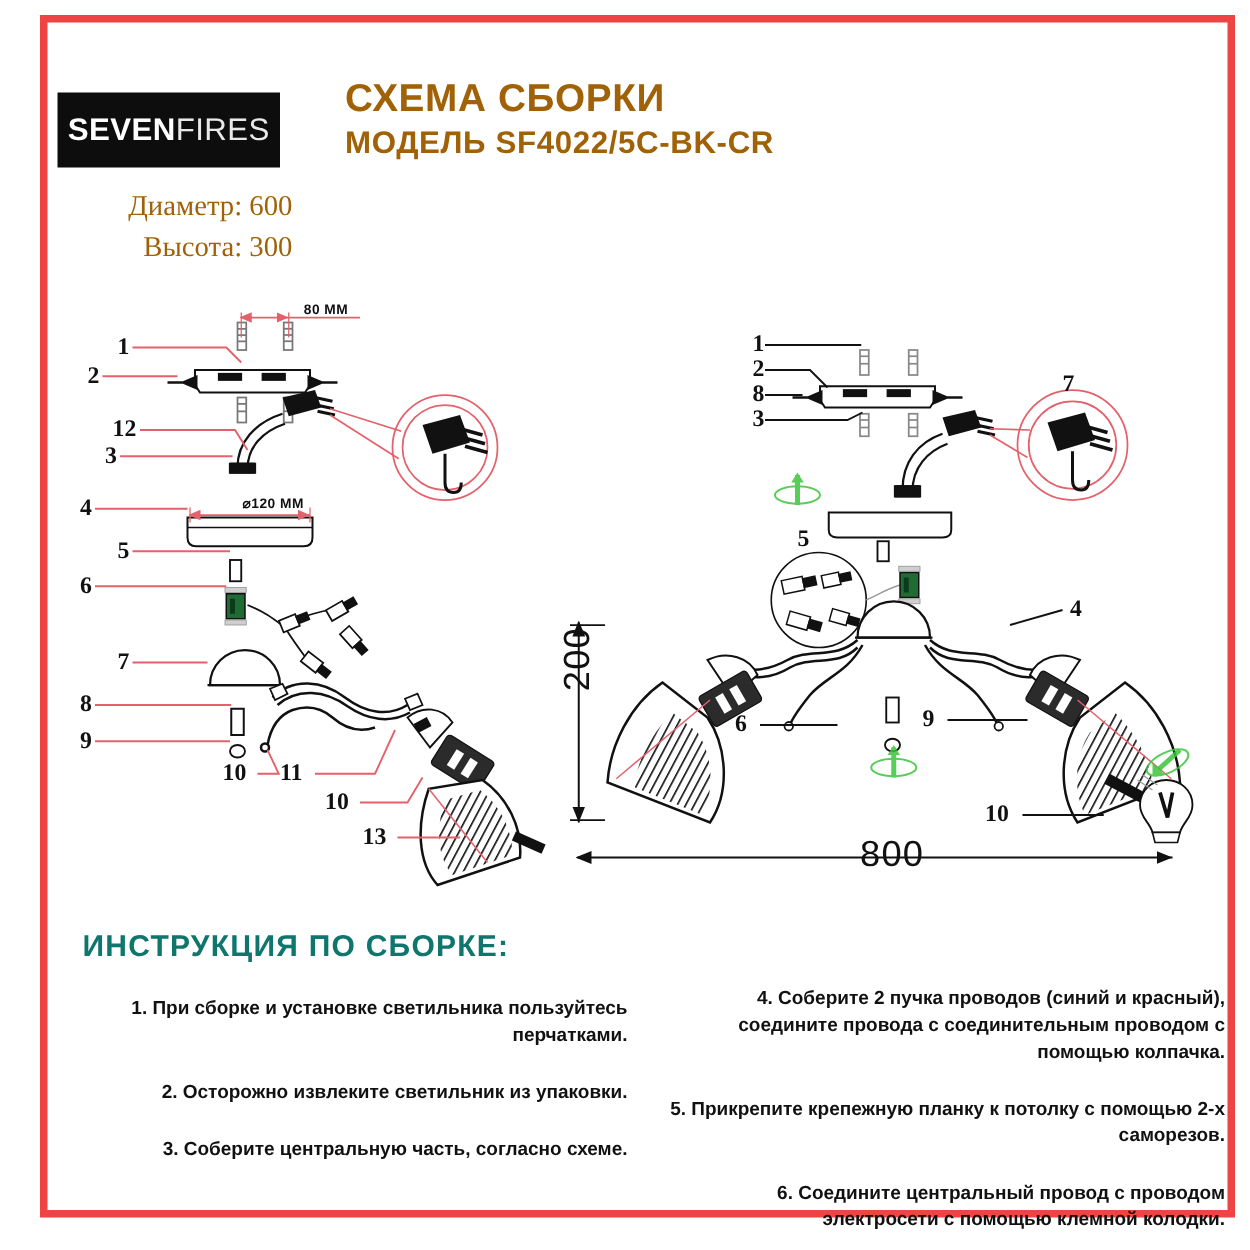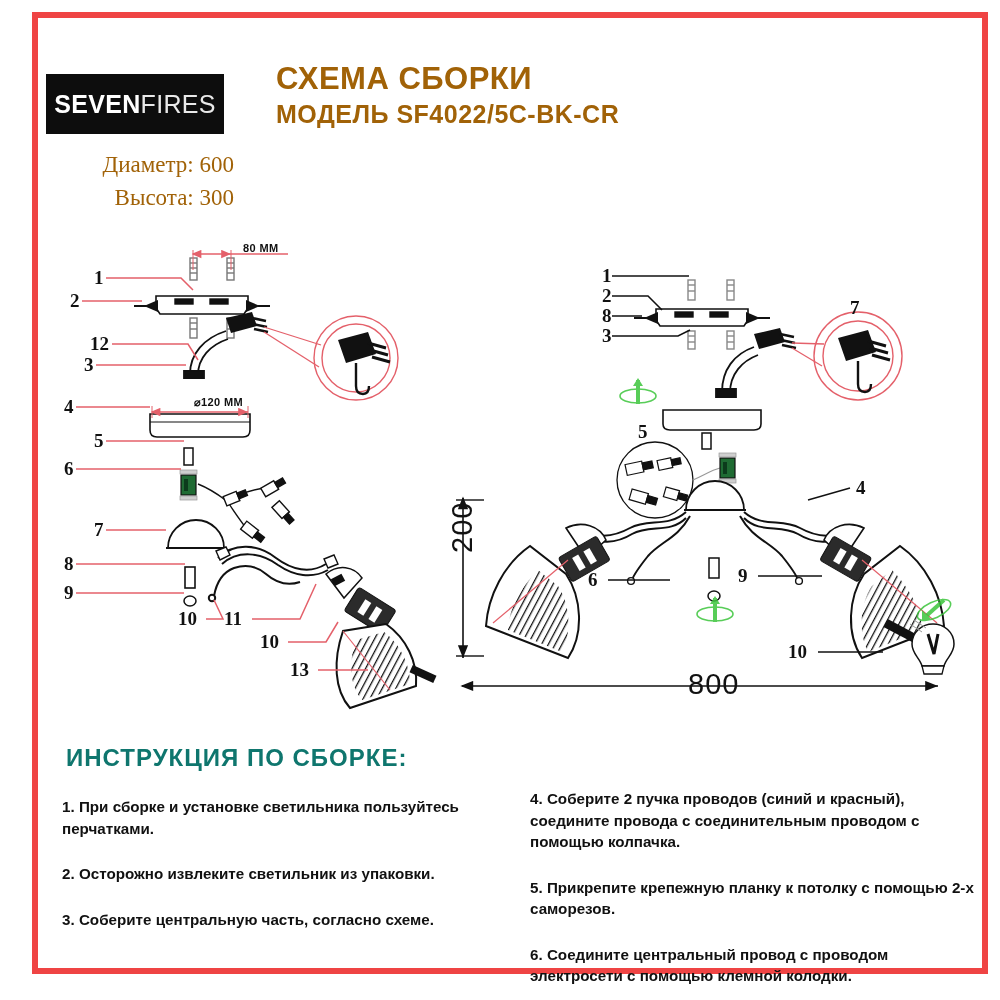--- a/index.html
+++ b/index.html
@@ -19,21 +19,21 @@
   .title .l2{font-size:25px;font-weight:700;letter-spacing:.5px;line-height:1.25;}
 
   
   .lbl{position:absolute;font-family:"Liberation Serif",serif;font-weight:700;font-size:19px;color:#111;line-height:1;}
   .dimtxt{position:absolute;font-family:"Liberation Sans",sans-serif;font-weight:700;font-size:11px;color:#111;letter-spacing:.4px;}
   .bigdim{position:absolute;font-family:"Liberation Sans",sans-serif;font-size:29px;color:#111;letter-spacing:1px;}
 
   
   .instr-title{position:absolute;left:28px;top:726px;font-size:24px;font-weight:700;letter-spacing:1px;color:#0f766e;}
   .icol{position:absolute;font-size:15.2px;line-height:1.42;color:#111;font-weight:700;}
-  .icol p{margin:0 0 24px 0;}
+  .icol p{margin:0 0 24px 0;text-align:right;}
   .icol.left{left:24px;top:778px;width:440px;}
   .icol.right{left:492px;top:770px;width:450px;}
 
   svg{display:block;}
   .sv{position:absolute;left:0;top:0;}
 </style>
 </head>
 <body>
 
 <div class="page">

